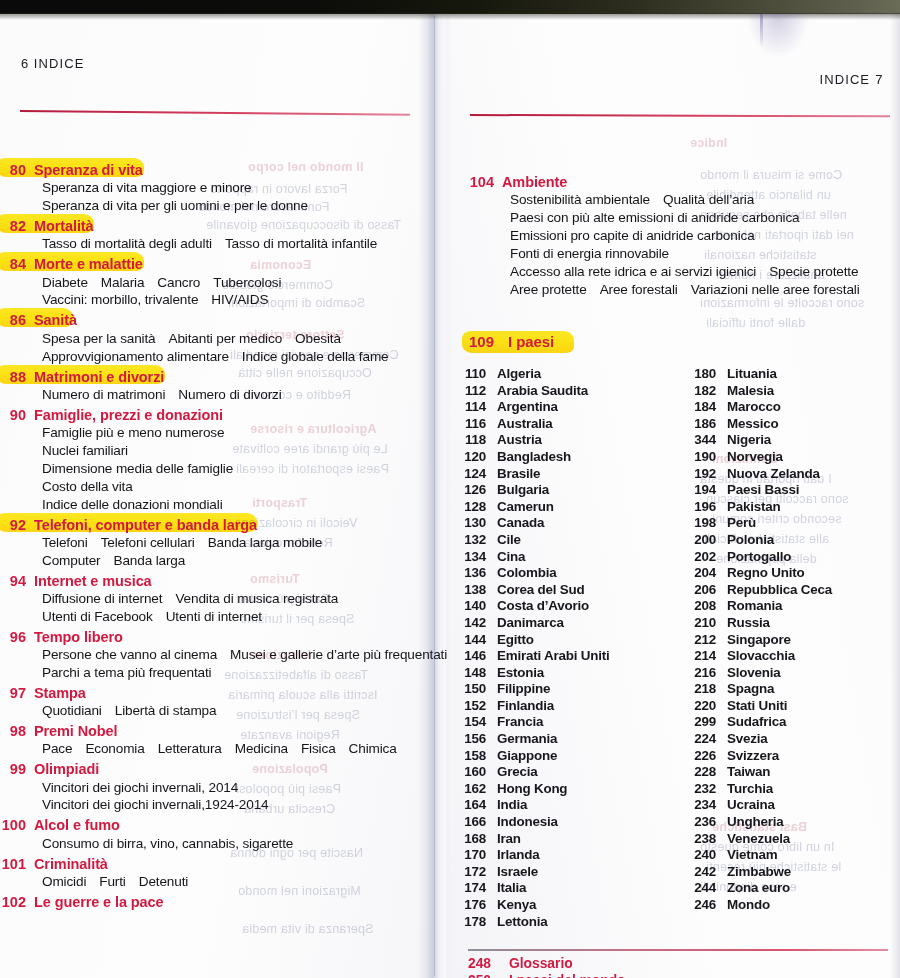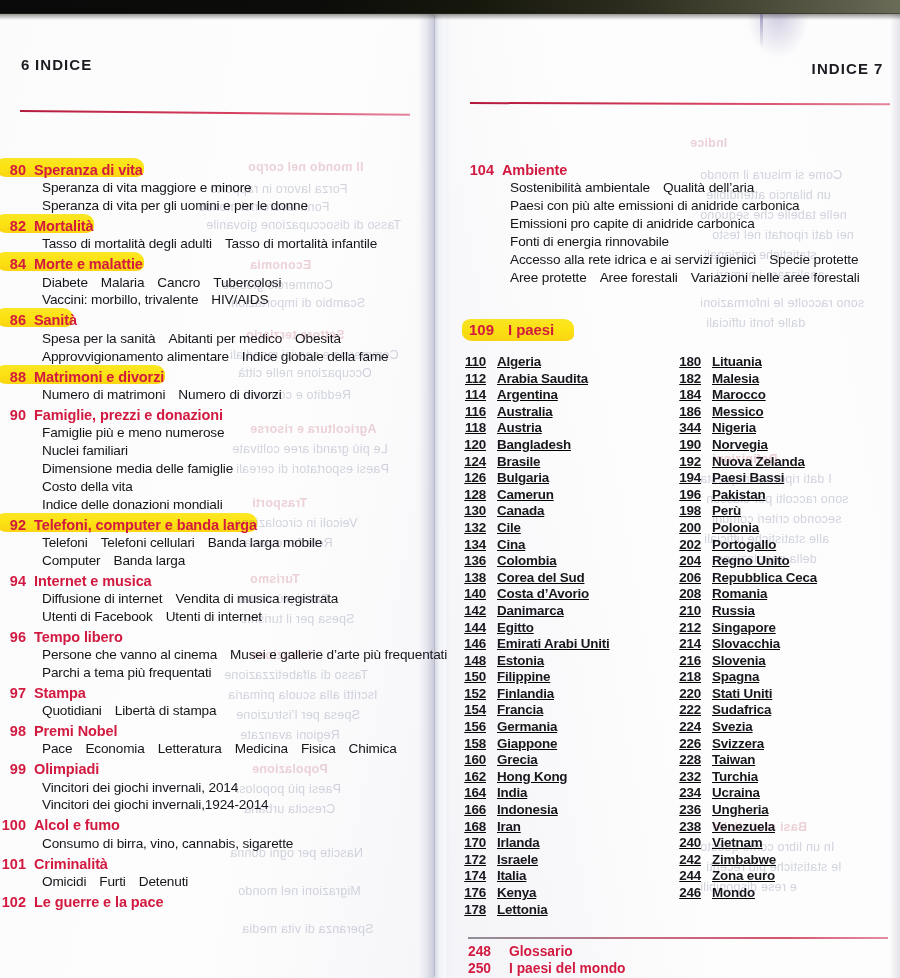--- a/index.html
+++ b/index.html
@@ -71,25 +71,25 @@
     white-space: nowrap;
     filter: blur(.45px);
     pointer-events: none;
     font-family: "Liberation Sans", sans-serif;
   }
   .bleed.red { color: rgba(200,110,130,.30); font-weight: bold; }
 
   
   .page { position: absolute; top: 14px; }
   #page-left  { left: 0;   width: 430px; height: 964px; }
-  #page-right { left: 446px; width: 454px; height: 828px; }
+  #page-right { left: 446px; width: 454px; height: 828px; margin-top: 12px; }
 
   .folio {
     position: absolute;
-    font-size: 15px; font-weight: bold;
+    font-size: 13px; font-weight: normal;
     color: #1b1b22;
     letter-spacing: .6px;
   }
   .folio .num { margin: 0 5px; }
   .folio .lbl { letter-spacing: 1.1px; }
   #folio-left  { left: 16px; top: 42px; }
   #folio-right { right: 12px; top: 46px; }
 
   .rule {
     position: absolute; height: 2px;
@@ -134,21 +134,21 @@
     background: linear-gradient(180deg, #ffe914 0%, #ffe400 48%, #ffd500 100%);
     opacity: .93;
     border-radius: 9px 10px 8px 11px / 7px 9px 6px 8px;
     mix-blend-mode: multiply;
     filter: blur(.35px);
   }
 
   
   .countries {
     position: relative; z-index: 2;
-    display: flex; gap: 1px; margin-top: 4px; text-decoration: underline;
+    display: flex; gap: 16px; margin-top: 4px;
   }
   .country-col { width: 214px; }
   .country-row {
     display: flex; align-items: baseline;
     line-height: 1.0;
     height: 16.6px;
   }
   .country-num {
     font-weight: bold; font-size: 13.4px; color: #17171d;
     min-width: 30px; text-align: right; flex: 0 0 auto;
@@ -656,21 +656,21 @@
         </div>
         <div class="country-row">
           <span class="country-num">218</span>
           <span class="country-name">Spagna</span>
         </div>
         <div class="country-row">
           <span class="country-num">220</span>
           <span class="country-name">Stati Uniti</span>
         </div>
         <div class="country-row">
-          <span class="country-num">222</span>
+          <span class="country-num">299</span>
           <span class="country-name">Sudafrica</span>
         </div>
         <div class="country-row">
           <span class="country-num">224</span>
           <span class="country-name">Svezia</span>
         </div>
         <div class="country-row">
           <span class="country-num">226</span>
           <span class="country-name">Svizzera</span>
         </div>

